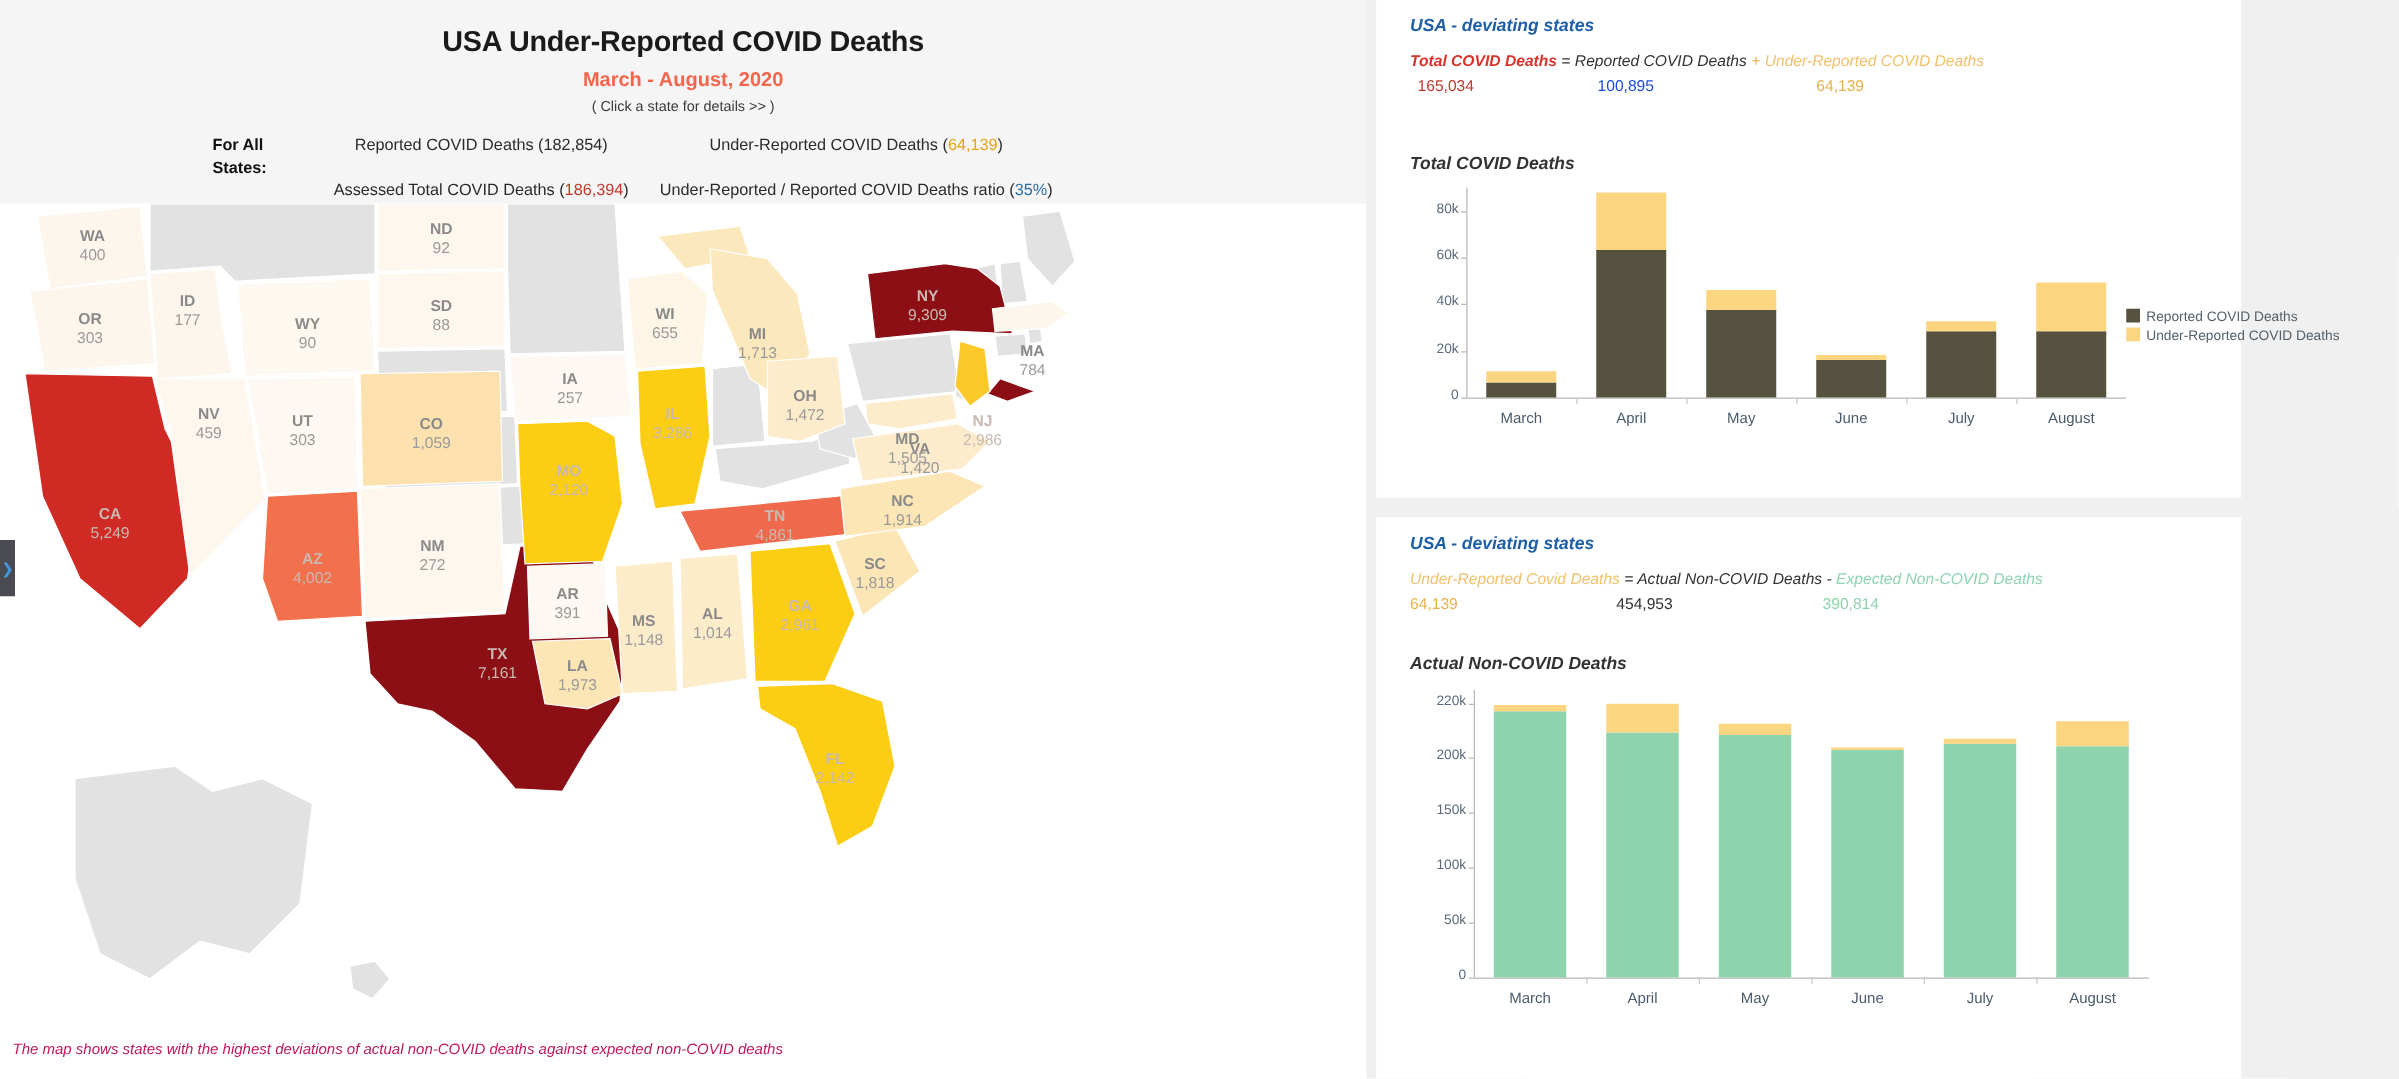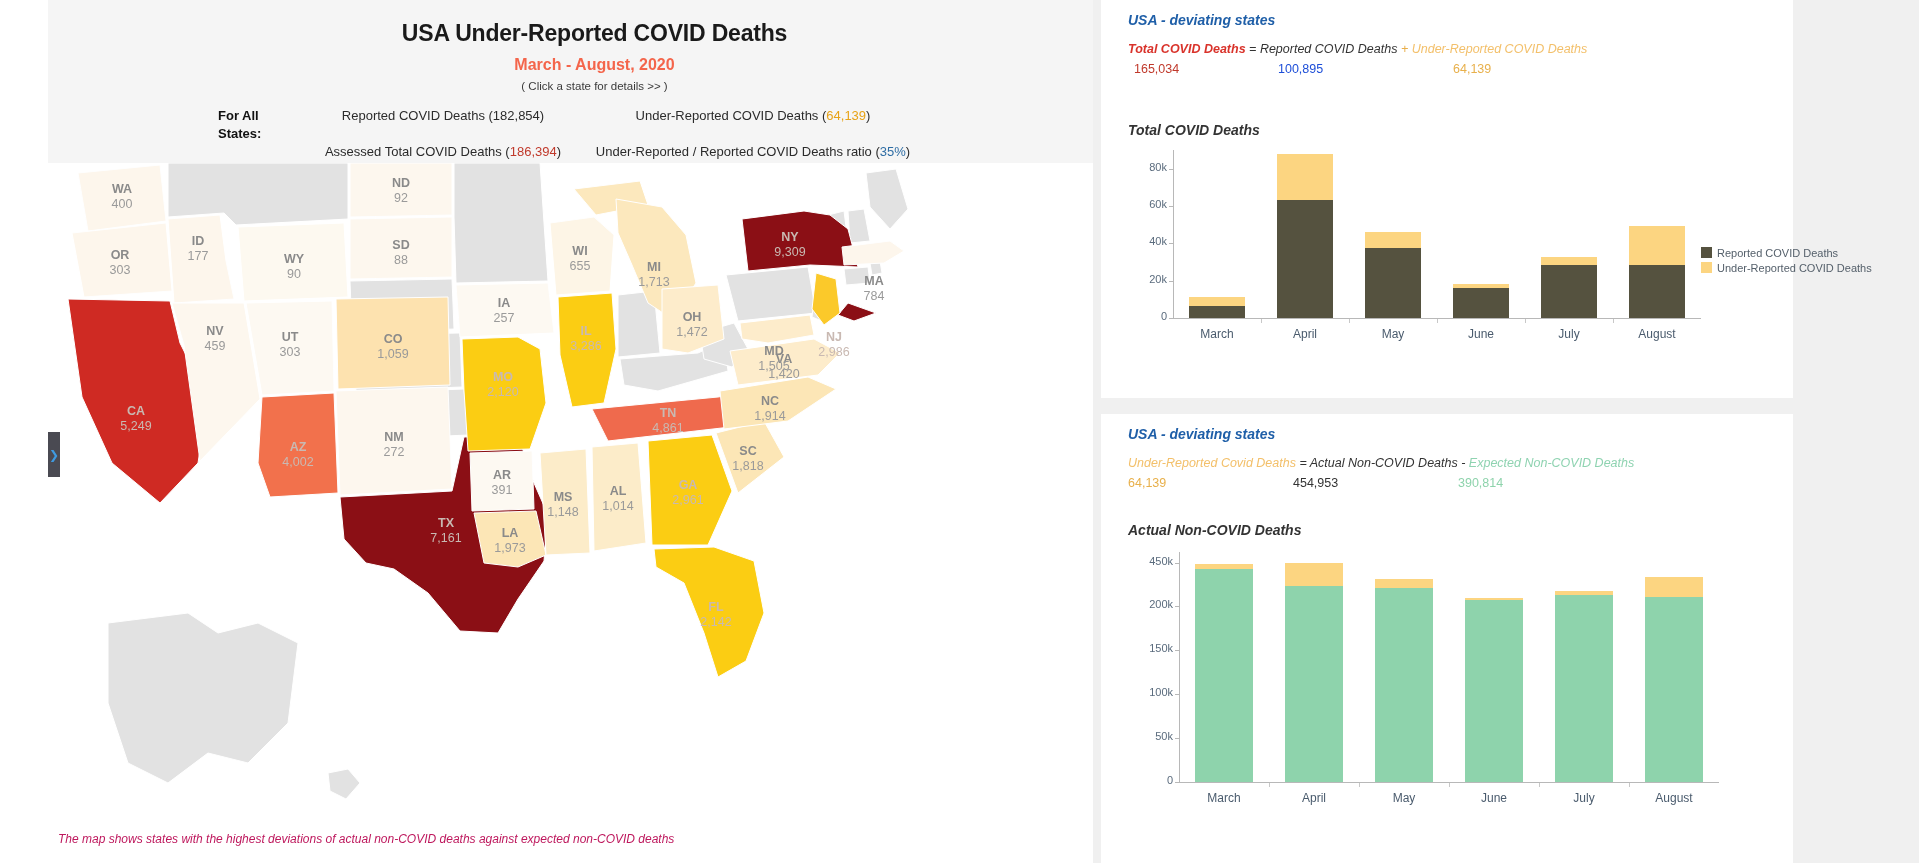--- a/index.html
+++ b/index.html
@@ -9,21 +9,20 @@
     background: #ffffff;
     font-family: "Liberation Sans", sans-serif;
     overflow: hidden;
   }
   #root { position: relative; width: 1919px; height: 863px; background:#fff; }
 
   
   #left-panel {
     position: absolute; left: 0; top: 0; width: 1093px; height: 863px;
     background: #ffffff;
-    margin-left: 48px;
   }
   #header-band {
     position: absolute; left: 0; top: 0; width: 1093px; height: 163px;
     background: #f5f5f5;
   }
   #main-title {
     position: absolute; left: 0; top: 20px; width: 1093px;
     text-align: center; font-size: 23px; font-weight: bold; color: #1a1a1a;
     letter-spacing: -0.2px;
   }
@@ -32,21 +31,21 @@
     text-align: center; font-size: 16px; font-weight: bold; color: #f4654b;
   }
   #click-hint {
     position: absolute; left: 0; top: 80px; width: 1093px;
     text-align: center; font-size: 11.5px; color: #3a3a3a;
   }
   #stats-block {
     position: absolute; left: 170px; top: 107px; width: 700px;
     font-size: 13px; color: #2b2b2b; line-height: 18px;
   }
-  .stats-row { display: flex; justify-content: space-between; }
+  .stats-row { display: flex; }
   .stats-label { width: 80px; font-weight: bold; color:#111; font-size:13px;}
   .stats-cellA { width: 270px; text-align:center; }
   .stats-cellB { width: 330px; text-align:center; }
   .amber { color:#e8a317; }
   .red { color:#c0392b; }
   .blue { color:#2e6da4; }
 
   #map-area {
     position: absolute; left: 0; top: 163px; width: 1093px; height: 700px;
     background: #ffffff; overflow: hidden;
@@ -346,21 +345,21 @@
           <div class="tick-text" style="left: 34px; top: 360px; width: 38px;">0</div>
           <div class="tick-mark" style="left: 74px; top: 368px;"></div>
           <div class="tick-text" style="left: 34px; top: 316.107px; width: 38px;">50k</div>
           <div class="tick-mark" style="left: 74px; top: 324.107px;"></div>
           <div class="tick-text" style="left: 34px; top: 272.214px; width: 38px;">100k</div>
           <div class="tick-mark" style="left: 74px; top: 280.214px;"></div>
           <div class="tick-text" style="left: 34px; top: 228.321px; width: 38px;">150k</div>
           <div class="tick-mark" style="left: 74px; top: 236.321px;"></div>
           <div class="tick-text" style="left: 34px; top: 184.427px; width: 38px;">200k</div>
           <div class="tick-mark" style="left: 74px; top: 192.427px;"></div>
-          <div class="tick-text" style="left: 34px; top: 140.534px; width: 38px;">450k</div>
+          <div class="tick-text" style="left: 34px; top: 140.534px; width: 38px;">220k</div>
           <div class="tick-mark" style="left: 74px; top: 148.534px;"></div>
           <div class="bar" style="left: 94px; top: 155.118px; width: 58px; height: 212.882px; background: rgb(142, 211, 172);"></div>
           <div class="bar" style="left: 94px; top: 150.29px; width: 58px; height: 4.82824px; background: rgb(252, 213, 129);"></div>
           <div class="xtick-text" style="left: 73px; top: 377px; width: 100px;">March</div>
           <div class="xtick-mark" style="left: 168px; top: 369px;"></div>
           <div class="bar" style="left: 184px; top: 171.798px; width: 58px; height: 196.202px; background: rgb(142, 211, 172);"></div>
           <div class="bar" style="left: 184px; top: 149.412px; width: 58px; height: 22.3855px; background: rgb(252, 213, 129);"></div>
           <div class="xtick-text" style="left: 163px; top: 377px; width: 100px;">April</div>
           <div class="xtick-mark" style="left: 258px; top: 369px;"></div>
           <div class="bar" style="left: 274px; top: 173.553px; width: 58px; height: 194.447px; background: rgb(142, 211, 172);"></div>

